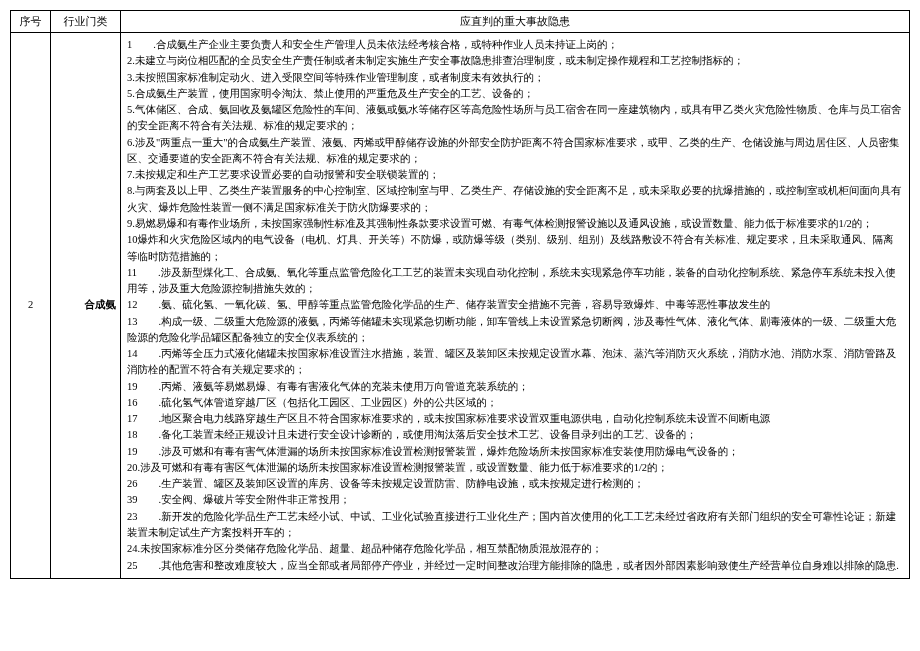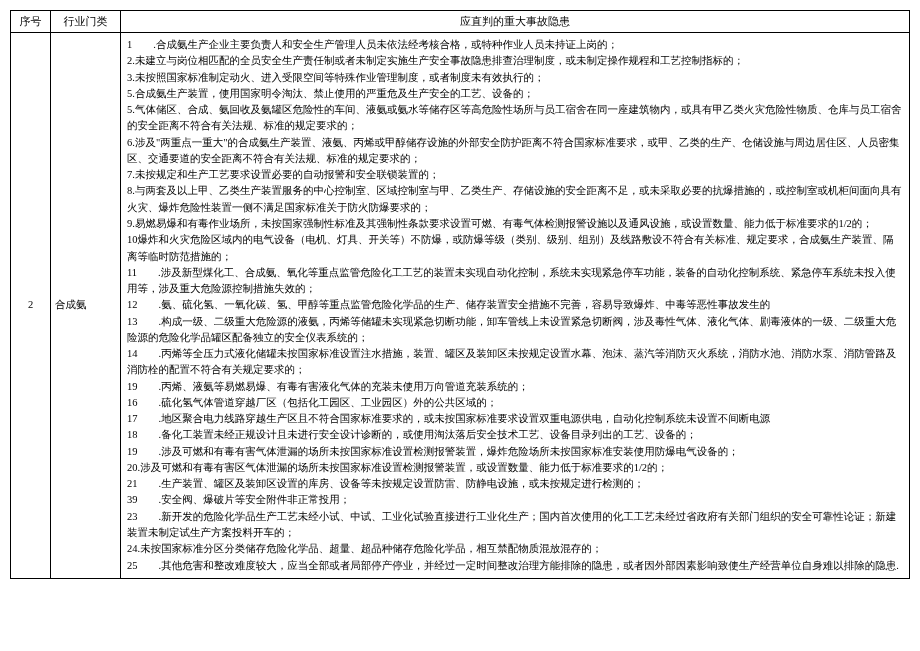--- a/index.html
+++ b/index.html
@@ -37,21 +37,22 @@
     col.col-industry {
       width: 70px;
     }
     col.col-content {
       width: auto;
     }
     .seq-cell {
       text-align: center;
     }
     .industry-cell {
-      text-align: left;
+      text-align: right;
+      font-weight: bold;
     }
     .hazard-cell {
       text-align: left;
       font-size: 10.5px;
       line-height: 1.55;
       vertical-align: top;
       padding: 4px 6px;
     }
     .hazard-item {
       display: block;
@@ -80,32 +81,32 @@
       <td class="hazard-cell">
         <span class="hazard-item">1　　.合成氨生产企业主要负责人和安全生产管理人员未依法经考核合格，或特种作业人员未持证上岗的；</span>
         <span class="hazard-item">2.未建立与岗位相匹配的全员安全生产责任制或者未制定实施生产安全事故隐患排查治理制度，或未制定操作规程和工艺控制指标的；</span>
         <span class="hazard-item">3.未按照国家标准制定动火、进入受限空间等特殊作业管理制度，或者制度未有效执行的；</span>
         <span class="hazard-item">5.合成氨生产装置，使用国家明令淘汰、禁止使用的严重危及生产安全的工艺、设备的；</span>
         <span class="hazard-item">5.气体储区、合成、氨回收及氨罐区危险性的车间、液氨或氨水等储存区等高危险性场所与员工宿舍在同一座建筑物内，或具有甲乙类火灾危险性物质、仓库与员工宿舍的安全距离不符合有关法规、标准的规定要求的；</span>
         <span class="hazard-item">6.涉及"两重点一重大"的合成氨生产装置、液氨、丙烯或甲醇储存设施的外部安全防护距离不符合国家标准要求，或甲、乙类的生产、仓储设施与周边居住区、人员密集区、交通要道的安全距离不符合有关法规、标准的规定要求的；</span>
         <span class="hazard-item">7.未按规定和生产工艺要求设置必要的自动报警和安全联锁装置的；</span>
         <span class="hazard-item">8.与两套及以上甲、乙类生产装置服务的中心控制室、区域控制室与甲、乙类生产、存储设施的安全距离不足，或未采取必要的抗爆措施的，或控制室或机柜间面向具有火灾、爆炸危险性装置一侧不满足国家标准关于防火防爆要求的；</span>
         <span class="hazard-item">9.易燃易爆和有毒作业场所，未按国家强制性标准及其强制性条款要求设置可燃、有毒气体检测报警设施以及通风设施，或设置数量、能力低于标准要求的1/2的；</span>
-        <span class="hazard-item">10爆炸和火灾危险区域内的电气设备（电机、灯具、开关等）不防爆，或防爆等级（类别、级别、组别）及线路敷设不符合有关标准、规定要求，合成氨生产装置、隔离等临时防范措施的；</span>
+        <span class="hazard-item">10爆炸和火灾危险区域内的电气设备（电机、灯具、开关等）不防爆，或防爆等级（类别、级别、组别）及线路敷设不符合有关标准、规定要求，且未采取通风、隔离等临时防范措施的；</span>
         <span class="hazard-item">11　　.涉及新型煤化工、合成氨、氧化等重点监管危险化工工艺的装置未实现自动化控制，系统未实现紧急停车功能，装备的自动化控制系统、紧急停车系统未投入使用等，涉及重大危险源控制措施失效的；</span>
         <span class="hazard-item">12　　.氨、硫化氢、一氧化碳、氢、甲醇等重点监管危险化学品的生产、储存装置安全措施不完善，容易导致爆炸、中毒等恶性事故发生的</span>
         <span class="hazard-item">13　　.构成一级、二级重大危险源的液氨，丙烯等储罐未实现紧急切断功能，卸车管线上未设置紧急切断阀，涉及毒性气体、液化气体、剧毒液体的一级、二级重大危险源的危险化学品罐区配备独立的安全仪表系统的；</span>
         <span class="hazard-item">14　　.丙烯等全压力式液化储罐未按国家标准设置注水措施，装置、罐区及装卸区未按规定设置水幕、泡沫、蒸汽等消防灭火系统，消防水池、消防水泵、消防管路及消防栓的配置不符合有关规定要求的；</span>
         <span class="hazard-item">19　　.丙烯、液氨等易燃易爆、有毒有害液化气体的充装未使用万向管道充装系统的；</span>
         <span class="hazard-item">16　　.硫化氢气体管道穿越厂区（包括化工园区、工业园区）外的公共区域的；</span>
         <span class="hazard-item">17　　.地区聚合电力线路穿越生产区且不符合国家标准要求的，或未按国家标准要求设置双重电源供电，自动化控制系统未设置不间断电源</span>
         <span class="hazard-item">18　　.备化工装置未经正规设计且未进行安全设计诊断的，或使用淘汰落后安全技术工艺、设备目录列出的工艺、设备的；</span>
         <span class="hazard-item">19　　.涉及可燃和有毒有害气体泄漏的场所未按国家标准设置检测报警装置，爆炸危险场所未按国家标准安装使用防爆电气设备的；</span>
         <span class="hazard-item">20.涉及可燃和有毒有害区气体泄漏的场所未按国家标准设置检测报警装置，或设置数量、能力低于标准要求的1/2的；</span>
-        <span class="hazard-item">21　　.生产装置、罐区及装卸区设置的库房、设备等未按规定设置防雷、防静电设施，或未按规定进行检测的；</span>
+        <span class="hazard-item">26　　.生产装置、罐区及装卸区设置的库房、设备等未按规定设置防雷、防静电设施，或未按规定进行检测的；</span>
         <span class="hazard-item">39　　.安全阀、爆破片等安全附件非正常投用；</span>
         <span class="hazard-item">23　　.新开发的危险化学品生产工艺未经小试、中试、工业化试验直接进行工业化生产；国内首次使用的化工工艺未经过省政府有关部门组织的安全可靠性论证；新建装置未制定试生产方案投料开车的；</span>
         <span class="hazard-item">24.未按国家标准分区分类储存危险化学品、超量、超品种储存危险化学品，相互禁配物质混放混存的；</span>
         <span class="hazard-item">25　　.其他危害和整改难度较大，应当全部或者局部停产停业，并经过一定时间整改治理方能排除的隐患，或者因外部因素影响致使生产经营单位自身难以排除的隐患.</span>
       </td>
     </tr>
   </tbody>
 </table>
 
 </body></html>

